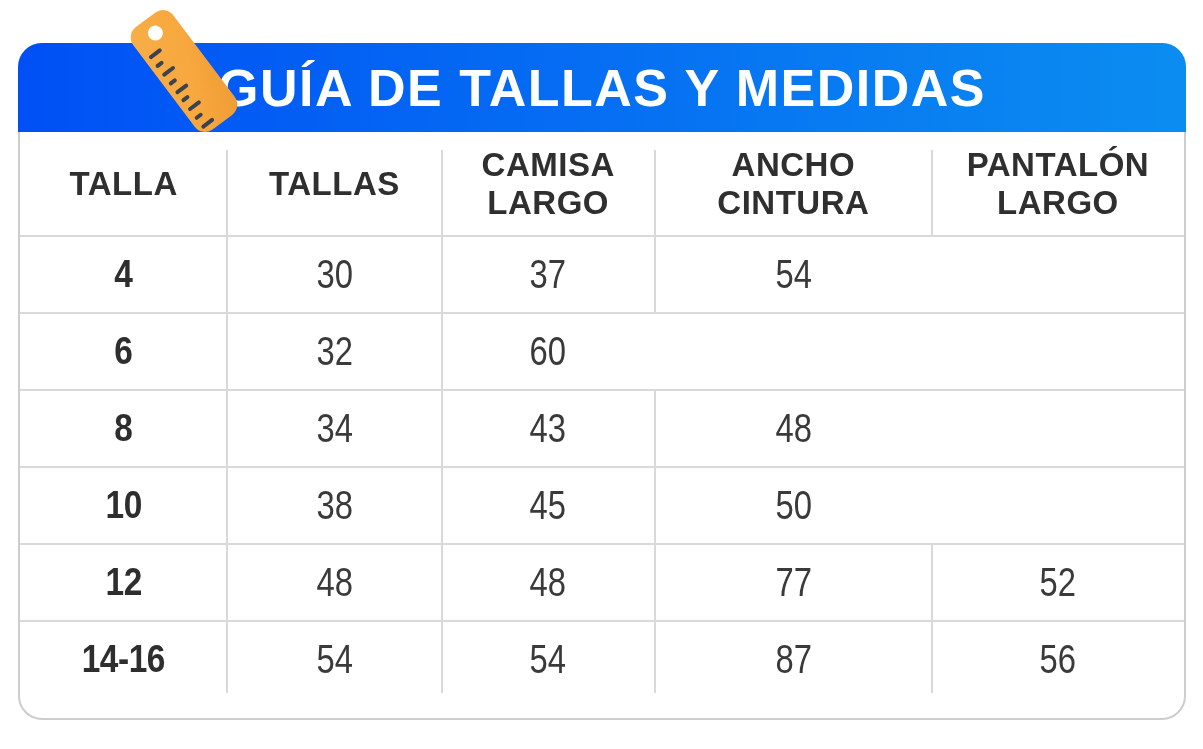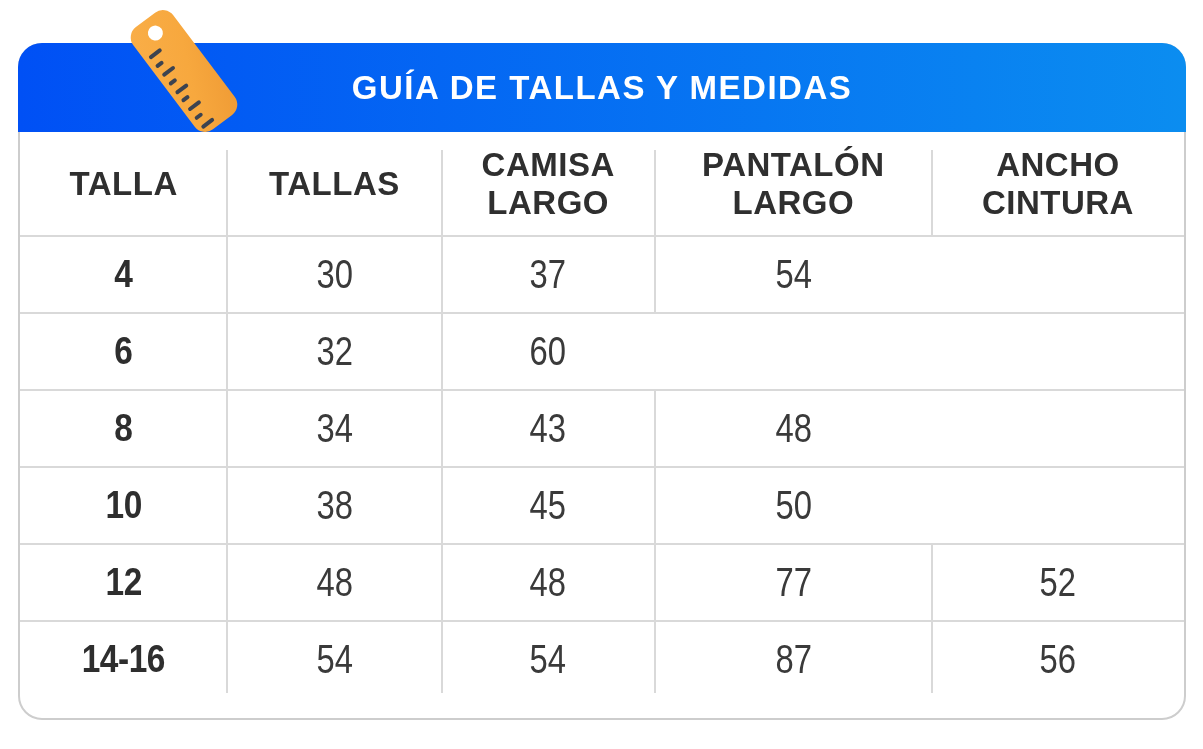--- a/index.html
+++ b/index.html
@@ -23,21 +23,21 @@
     left: -2px; top: -2px; right: -2px;
     height: 89px;
     border-radius: 24px 24px 0 0;
     background: linear-gradient(90deg, #0050F5 0%, #0B8DF0 100%);
     display: flex;
     align-items: center;
     justify-content: center;
   }
   .banner-title {
     color: #ffffff;
-    font-size: 33px;
+    font-size: 52px;
     font-weight: bold;
     letter-spacing: 1.5px;
     white-space: nowrap;
   }
   
   .size-table {
     position: absolute;
     left: 0; top: 87px; right: 0; bottom: 0;
   }
   .row {
@@ -137,24 +137,24 @@
         <div class="cell hcell">
             <span>TALLA</span>
           </div>
         <div class="cell hcell">
             <span>TALLAS</span>
           </div>
         <div class="cell hcell">
             <span>CAMISA LARGO</span>
           </div>
         <div class="cell hcell">
+            <span>ANCHO CINTURA</span>
+          </div>
+        <div class="cell hcell">
             <span>PANTALÓN LARGO</span>
-          </div>
-        <div class="cell hcell">
-            <span>ANCHO CINTURA</span>
           </div>
       </div>
 
       <div class="row drow">
         <div class="cell size-cell">
             <span>4</span>
           </div>
         <div class="cell val-cell">
             <span>30</span>
           </div>

